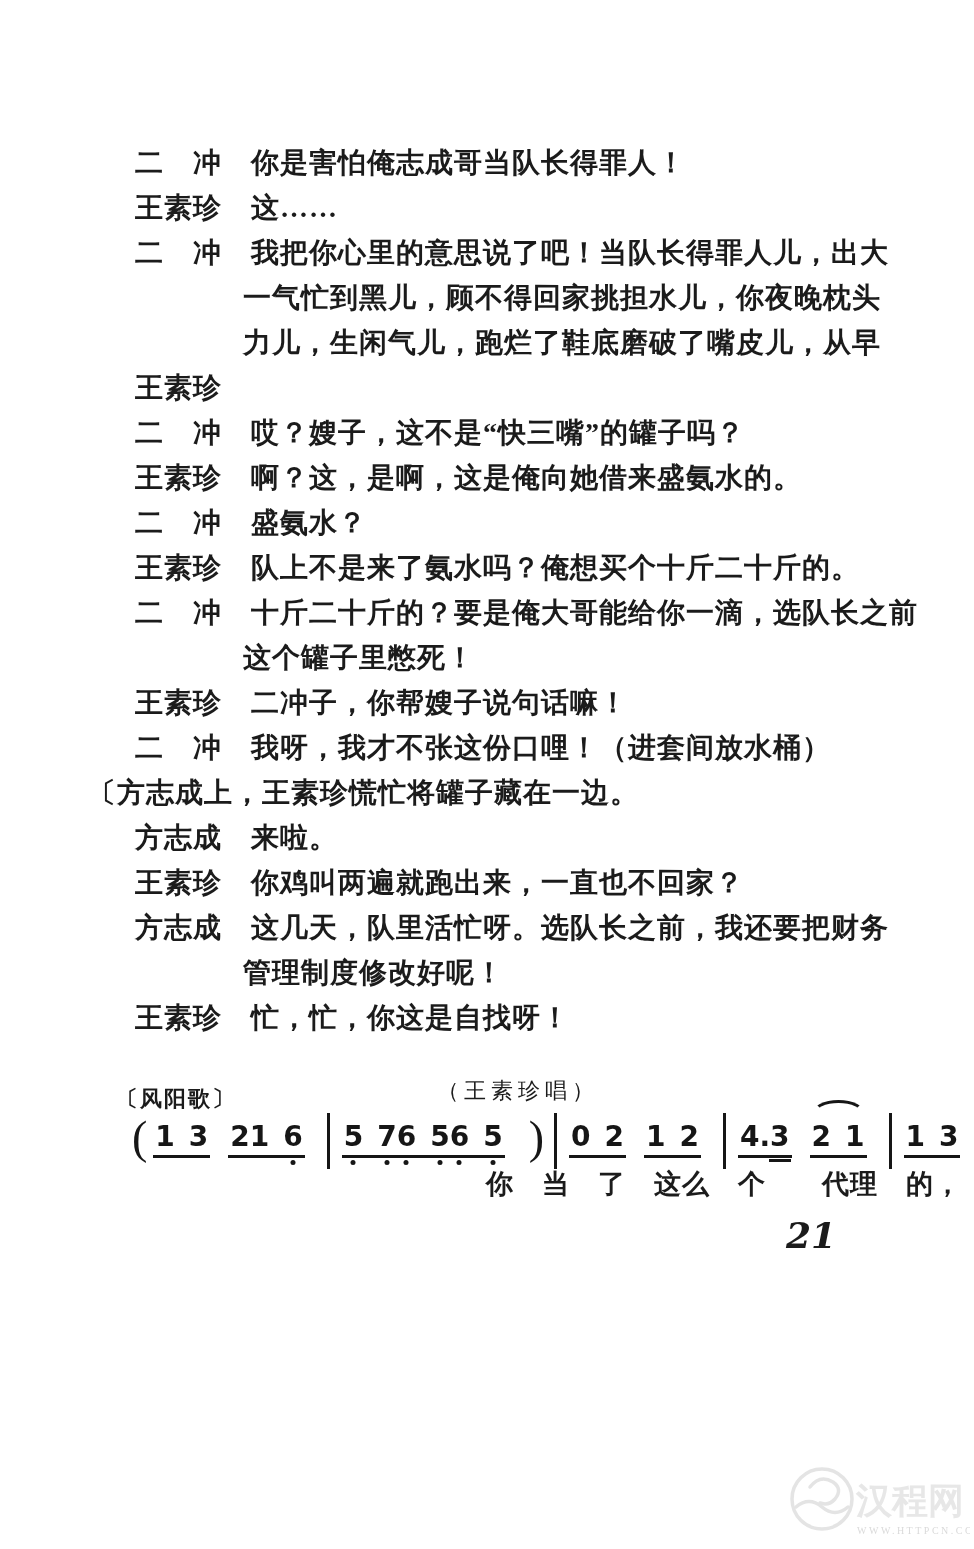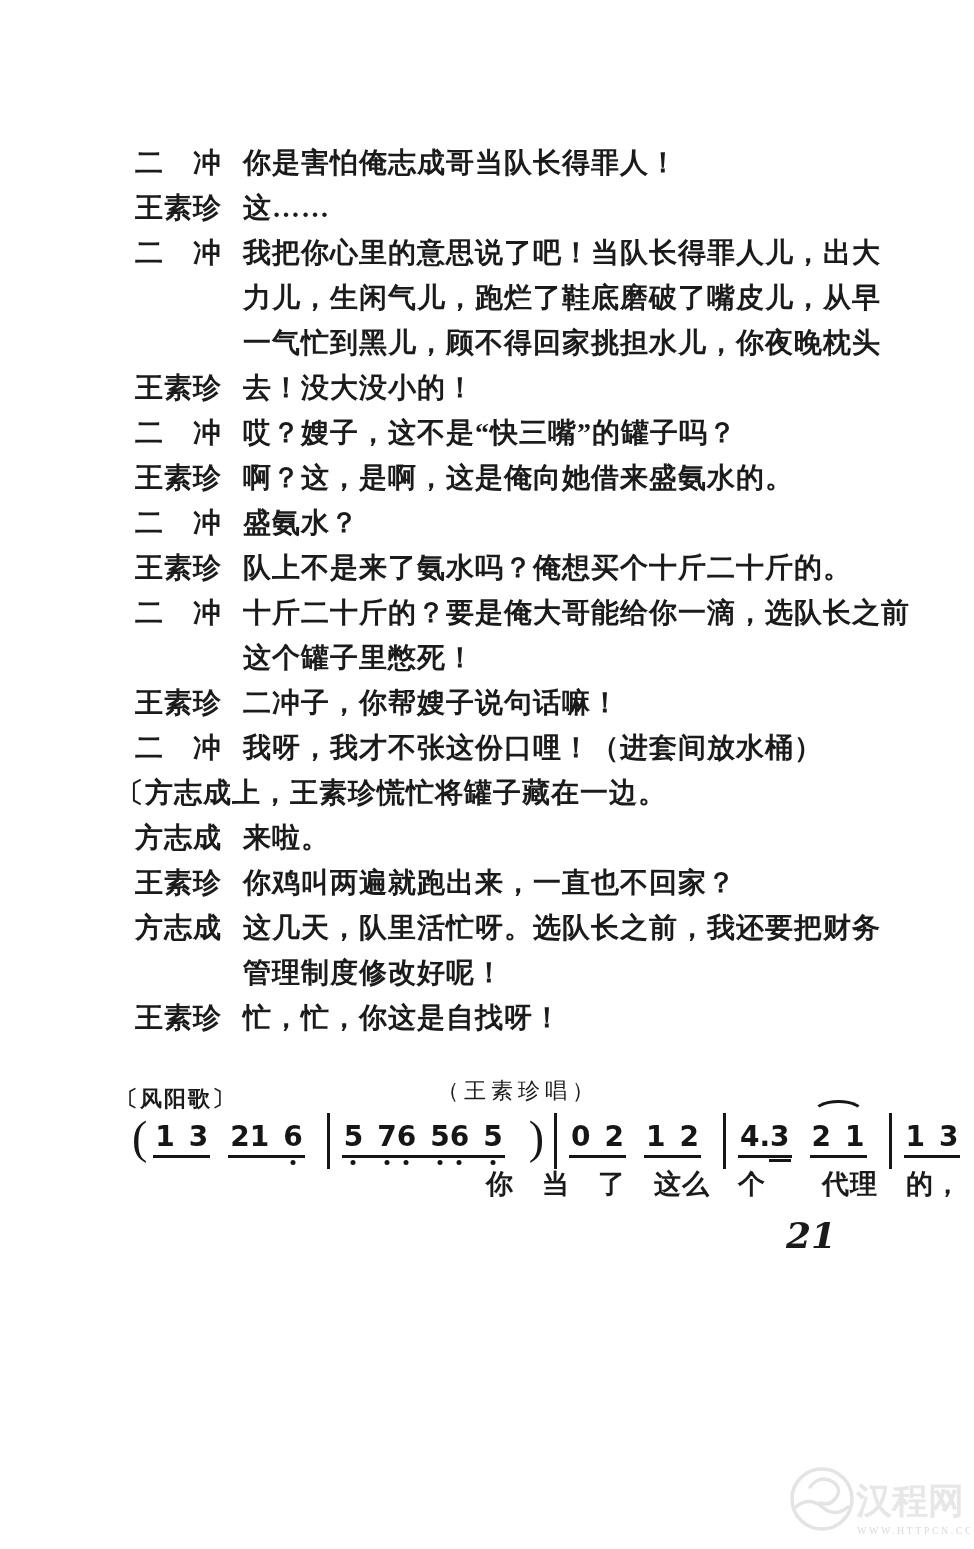--- a/index.html
+++ b/index.html
@@ -7,23 +7,23 @@
   .page {
     position:relative; width:974px; height:1549px; overflow:hidden;
     background:#ffffff; color:#1b1b1b;
     font-family:"Liberation Serif","DejaVu Serif",serif;
   }
 
   
   .script { position:absolute; top:140px; left:0; width:974px; }
   .line { display:flex; height:45px; align-items:center; font-size:28px; font-weight:600; white-space:nowrap; }
   .speaker { flex:0 0 92px; margin-left:135px; letter-spacing:1px; }
-  .line .text { margin-left:16px; letter-spacing:1px; }
+  .line .text { margin-left:24px; letter-spacing:1px; }
   .line.cont .text  { margin-left:243px; }
-  .line.stage .text { margin-left:116px; }
+  .line.stage .text { margin-left:88px; }
 
   
   .tune-label   { position:absolute; left:116px; top:1084px; font-size:22px; font-weight:600; letter-spacing:2px; }
   .singer-label { position:absolute; left:437px; top:1076px; font-size:22px; font-weight:400; letter-spacing:5px; }
 
   .notation {
     position:absolute; left:126px; top:1122px; display:flex; align-items:flex-start;
     font-family:"DejaVu Sans","Liberation Sans",sans-serif; font-weight:700; font-size:28px; color:#161616;
   }
   .paren { font-family:"Liberation Serif",serif; font-size:46px; font-weight:400; line-height:40px; margin:0 6px; transform:translateY(-4px); }
@@ -54,28 +54,27 @@
       </div>
     <div class="line dialogue">
         <span class="speaker">王素珍</span>
         <span class="text">这……</span>
       </div>
     <div class="line dialogue">
         <span class="speaker">二　冲</span>
         <span class="text">我把你心里的意思说了吧！当队长得罪人儿，出大</span>
       </div>
     <div class="line cont">
-        <span class="text">力儿，生闲气儿，跑烂了鞋底磨破了嘴皮儿，从早</span>
+        <span class="text">一气忙到黑儿，顾不得回家挑担水儿，你夜晚枕头</span>
       </div>
     <div class="line cont">
-        <span class="text">一气忙到黑儿，顾不得回家挑担水儿，你夜晚枕头</span>
+        <span class="text">力儿，生闲气儿，跑烂了鞋底磨破了嘴皮儿，从早</span>
       </div>
     <div class="line dialogue">
         <span class="speaker">王素珍</span>
-        <span class="text">去！没大没小的！</span>
       </div>
     <div class="line dialogue">
         <span class="speaker">二　冲</span>
         <span class="text">哎？嫂子，这不是“快三嘴”的罐子吗？</span>
       </div>
     <div class="line dialogue">
         <span class="speaker">王素珍</span>
         <span class="text">啊？这，是啊，这是俺向她借来盛氨水的。</span>
       </div>
     <div class="line dialogue">

